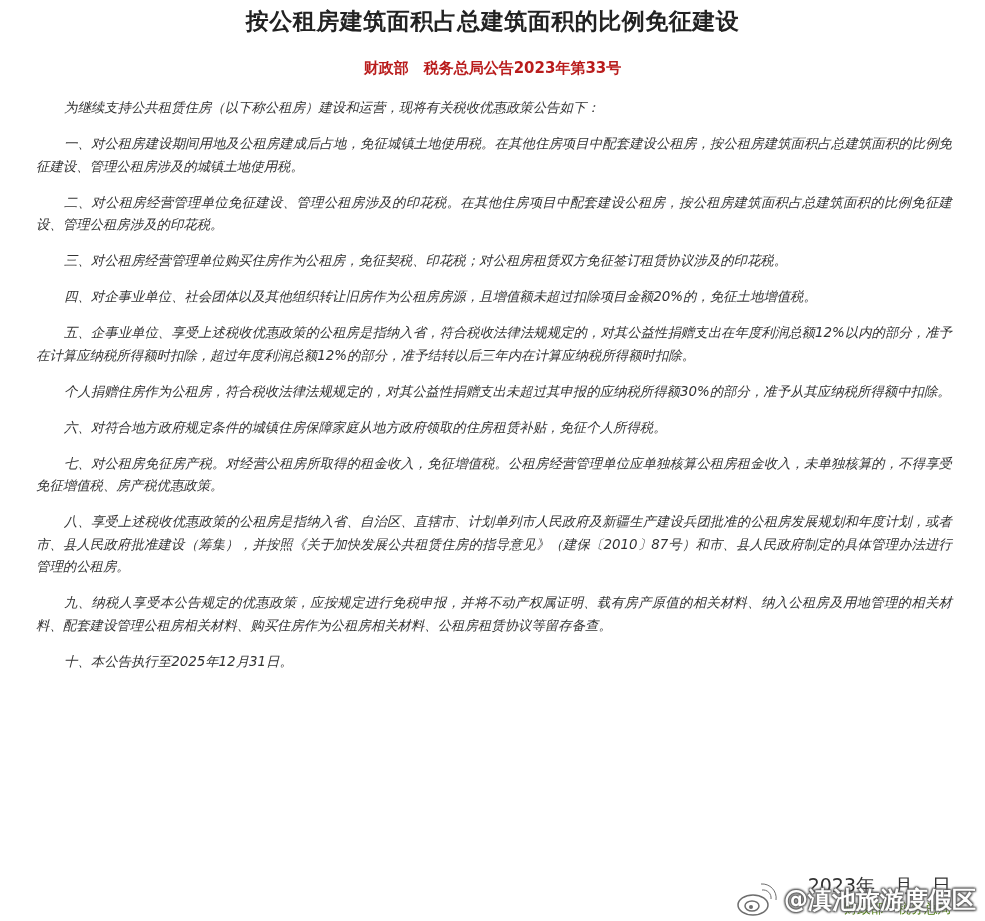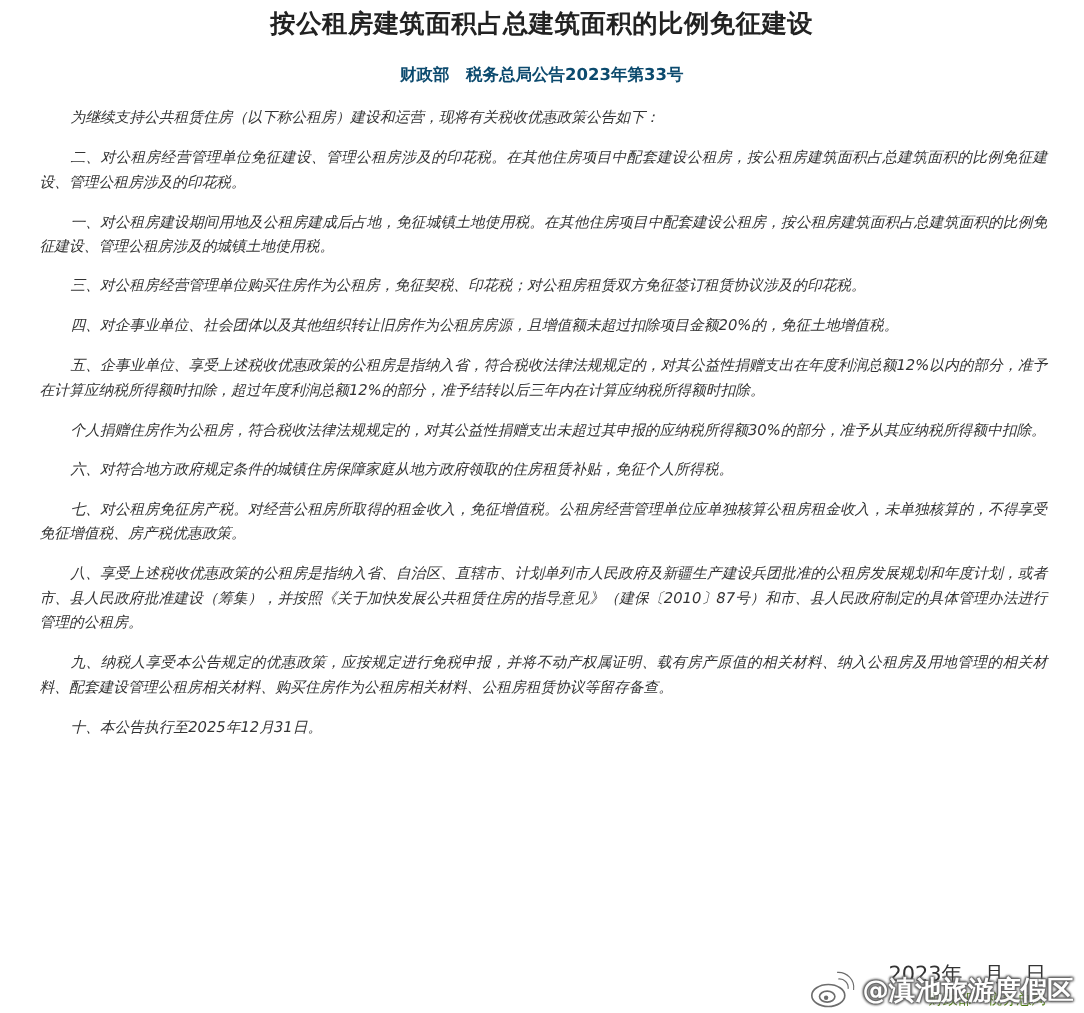--- a/index.html
+++ b/index.html
@@ -27,21 +27,21 @@
       letter-spacing: 0.5px;
     }
     .subtitle {
       position: absolute;
       left: 0;
       top: 59px;
       width: 985px;
       text-align: center;
       font-size: 15px;
       font-weight: bold;
-      color: #0c4a6e;
+      color: #b91c1c;
     }
     .body-wrap {
       position: absolute;
       left: 36px;
       top: 97px;
       width: 916px;
     }
     .para {
       font-size: 13.4px;
       line-height: 22.5px;
@@ -92,22 +92,22 @@
     }
   </style>
 </head>
 <body>
 
 <div class="title">按公租房建筑面积占总建筑面积的比例免征建设</div>
 <div class="subtitle">财政部　税务总局公告2023年第33号</div>
 
 <div class="body-wrap">
   <p class="para">为继续支持公共租赁住房（以下称公租房）建设和运营，现将有关税收优惠政策公告如下：</p>
+  <p class="para">一、对公租房建设期间用地及公租房建成后占地，免征城镇土地使用税。在其他住房项目中配套建设公租房，按公租房建筑面积占总建筑面积的比例免征建设、管理公租房涉及的城镇土地使用税。</p>
   <p class="para">二、对公租房经营管理单位免征建设、管理公租房涉及的印花税。在其他住房项目中配套建设公租房，按公租房建筑面积占总建筑面积的比例免征建设、管理公租房涉及的印花税。</p>
-  <p class="para">一、对公租房建设期间用地及公租房建成后占地，免征城镇土地使用税。在其他住房项目中配套建设公租房，按公租房建筑面积占总建筑面积的比例免征建设、管理公租房涉及的城镇土地使用税。</p>
   <p class="para">三、对公租房经营管理单位购买住房作为公租房，免征契税、印花税；对公租房租赁双方免征签订租赁协议涉及的印花税。</p>
   <p class="para">四、对企事业单位、社会团体以及其他组织转让旧房作为公租房房源，且增值额未超过扣除项目金额20%的，免征土地增值税。</p>
   <p class="para">五、企事业单位、享受上述税收优惠政策的公租房是指纳入省，符合税收法律法规规定的，对其公益性捐赠支出在年度利润总额12%以内的部分，准予在计算应纳税所得额时扣除，超过年度利润总额12%的部分，准予结转以后三年内在计算应纳税所得额时扣除。</p>
   <p class="para">个人捐赠住房作为公租房，符合税收法律法规规定的，对其公益性捐赠支出未超过其申报的应纳税所得额30%的部分，准予从其应纳税所得额中扣除。</p>
   <p class="para">六、对符合地方政府规定条件的城镇住房保障家庭从地方政府领取的住房租赁补贴，免征个人所得税。</p>
   <p class="para">七、对公租房免征房产税。对经营公租房所取得的租金收入，免征增值税。公租房经营管理单位应单独核算公租房租金收入，未单独核算的，不得享受免征增值税、房产税优惠政策。</p>
   <p class="para">八、享受上述税收优惠政策的公租房是指纳入省、自治区、直辖市、计划单列市人民政府及新疆生产建设兵团批准的公租房发展规划和年度计划，或者市、县人民政府批准建设（筹集），并按照《关于加快发展公共租赁住房的指导意见》（建保〔2010〕87号）和市、县人民政府制定的具体管理办法进行管理的公租房。</p>
   <p class="para">九、纳税人享受本公告规定的优惠政策，应按规定进行免税申报，并将不动产权属证明、载有房产原值的相关材料、纳入公租房及用地管理的相关材料、配套建设管理公租房相关材料、购买住房作为公租房相关材料、公租房租赁协议等留存备查。</p>
   <p class="para">十、本公告执行至2025年12月31日。</p>
 </div>

